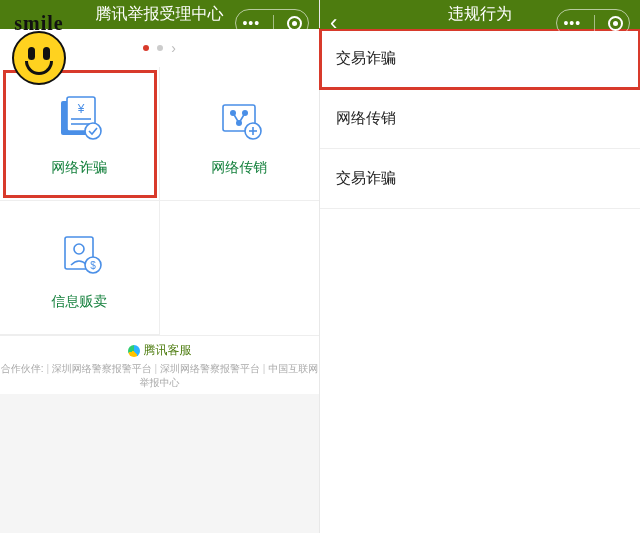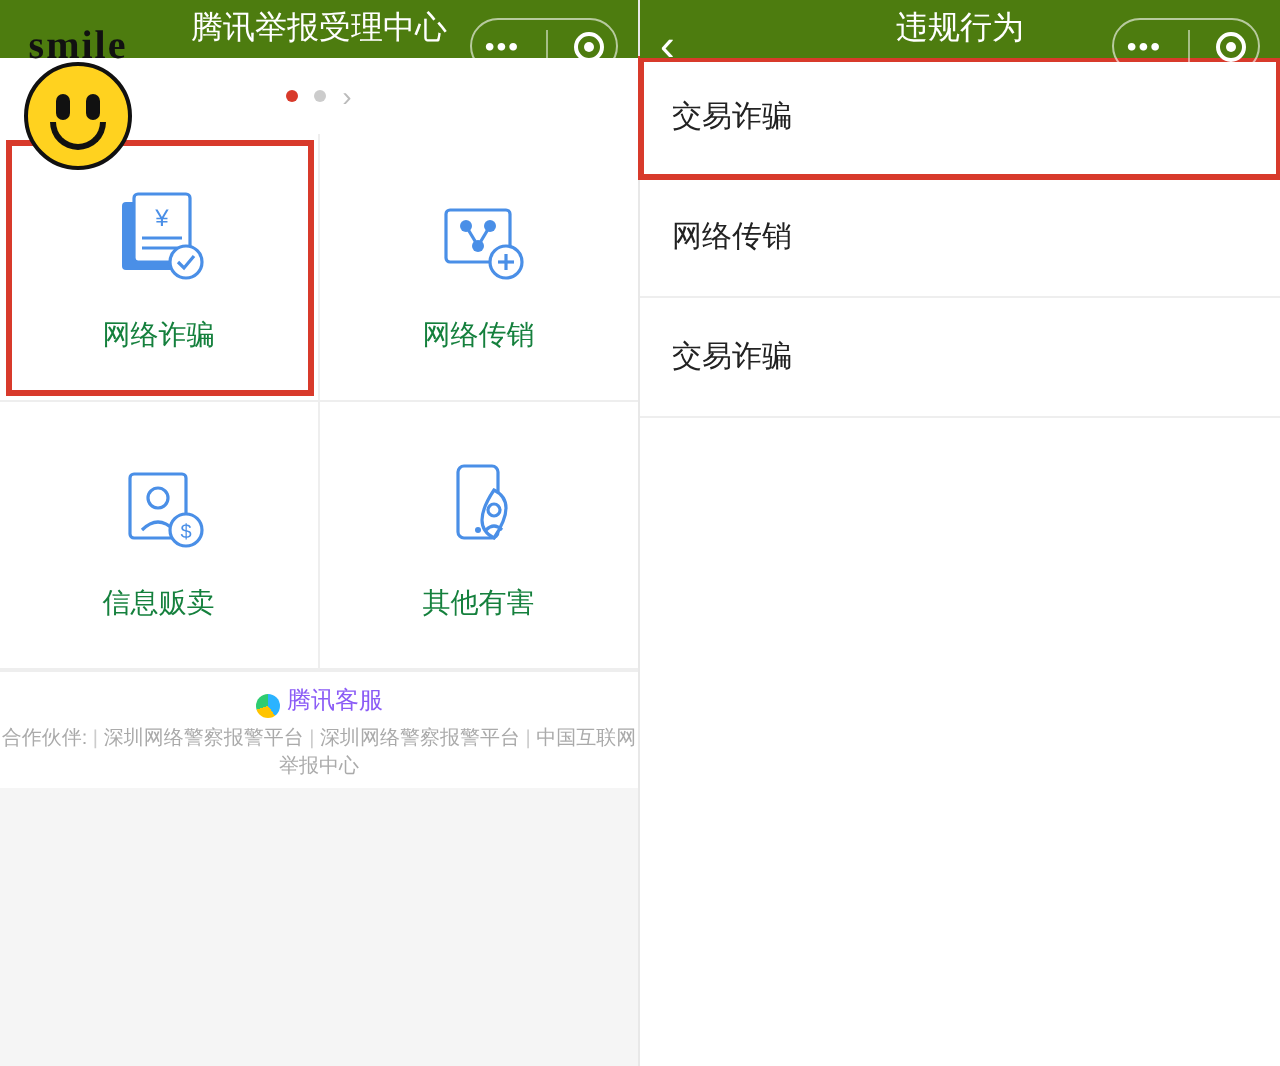--- a/index.html
+++ b/index.html
@@ -132,21 +132,21 @@
   }
   .icon-box svg { stroke:#4a8fe7; fill:none; stroke-width:1.6; }
 
   
   .footer {
     background:#fff;
     text-align:center;
     padding: 6px 0 4px;
     border-top:1px solid #eee;
   }
-  .footer-brand { font-size:12px; color:#8b5cf6; display:flex; align-items:flex-end; justify-content:center; gap:4px;}
+  .footer-brand { font-size:12px; color:#4d7c0f; display:flex; align-items:center; justify-content:center; gap:4px;}
   .footer-brand .logo {
     width:12px; height:12px; border-radius:50%;
     background: conic-gradient(#2bb3ff 0 40%, #ffc400 40% 70%, #2ecc71 70% 100%);
   }
   .footer-links { font-size:10px; color:#aaa; margin-top:3px; }
   .footer-links span+span::before { content:" | "; color:#ccc; }
 
   
   .list { background:#fff; }
   .row {
@@ -226,32 +226,20 @@
           <svg viewBox="0 0 60 56">
             <rect x="16" y="12" width="28" height="32" rx="2"></rect>
             <circle cx="30" cy="24" r="5"></circle>
             <path d="M22 40 q8 -8 16 0"></path>
             <circle cx="44" cy="40" r="8" fill="#fff"></circle>
             <text x="44" y="44" font-size="10" text-anchor="middle" stroke="none" fill="#4a8fe7">$</text>
           </svg>
         </div>
         <div class="cell-label">信息贩卖</div>
       </div>
-      <div class="cell">
-        <div class="icon-box">
-          <svg viewBox="0 0 60 56">
-            <rect x="20" y="8" width="20" height="36" rx="3"></rect>
-            <circle cx="30" cy="40" r="1.5" fill="#4a8fe7" stroke="none"></circle>
-            <path d="M38 20 q12 6 0 24 q-12 -6 0 -24 z" fill="#fff"></path>
-            <circle cx="38" cy="30" r="3"></circle>
-            <path d="M34 40 q4 -4 8 0"></path>
-          </svg>
-        </div>
-        <div class="cell-label">其他有害</div>
-      </div>
     </div>
 
   <div class="footer">
     <div class="footer-brand">
       <span class="logo"></span>
       <span>腾讯客服</span>
     </div>
     <div class="footer-links" id="footer-links"><span>合作伙伴: </span><span>深圳网络警察报警平台</span><span>深圳网络警察报警平台</span><span>中国互联网举报中心</span></div>
   </div>
 </div>

